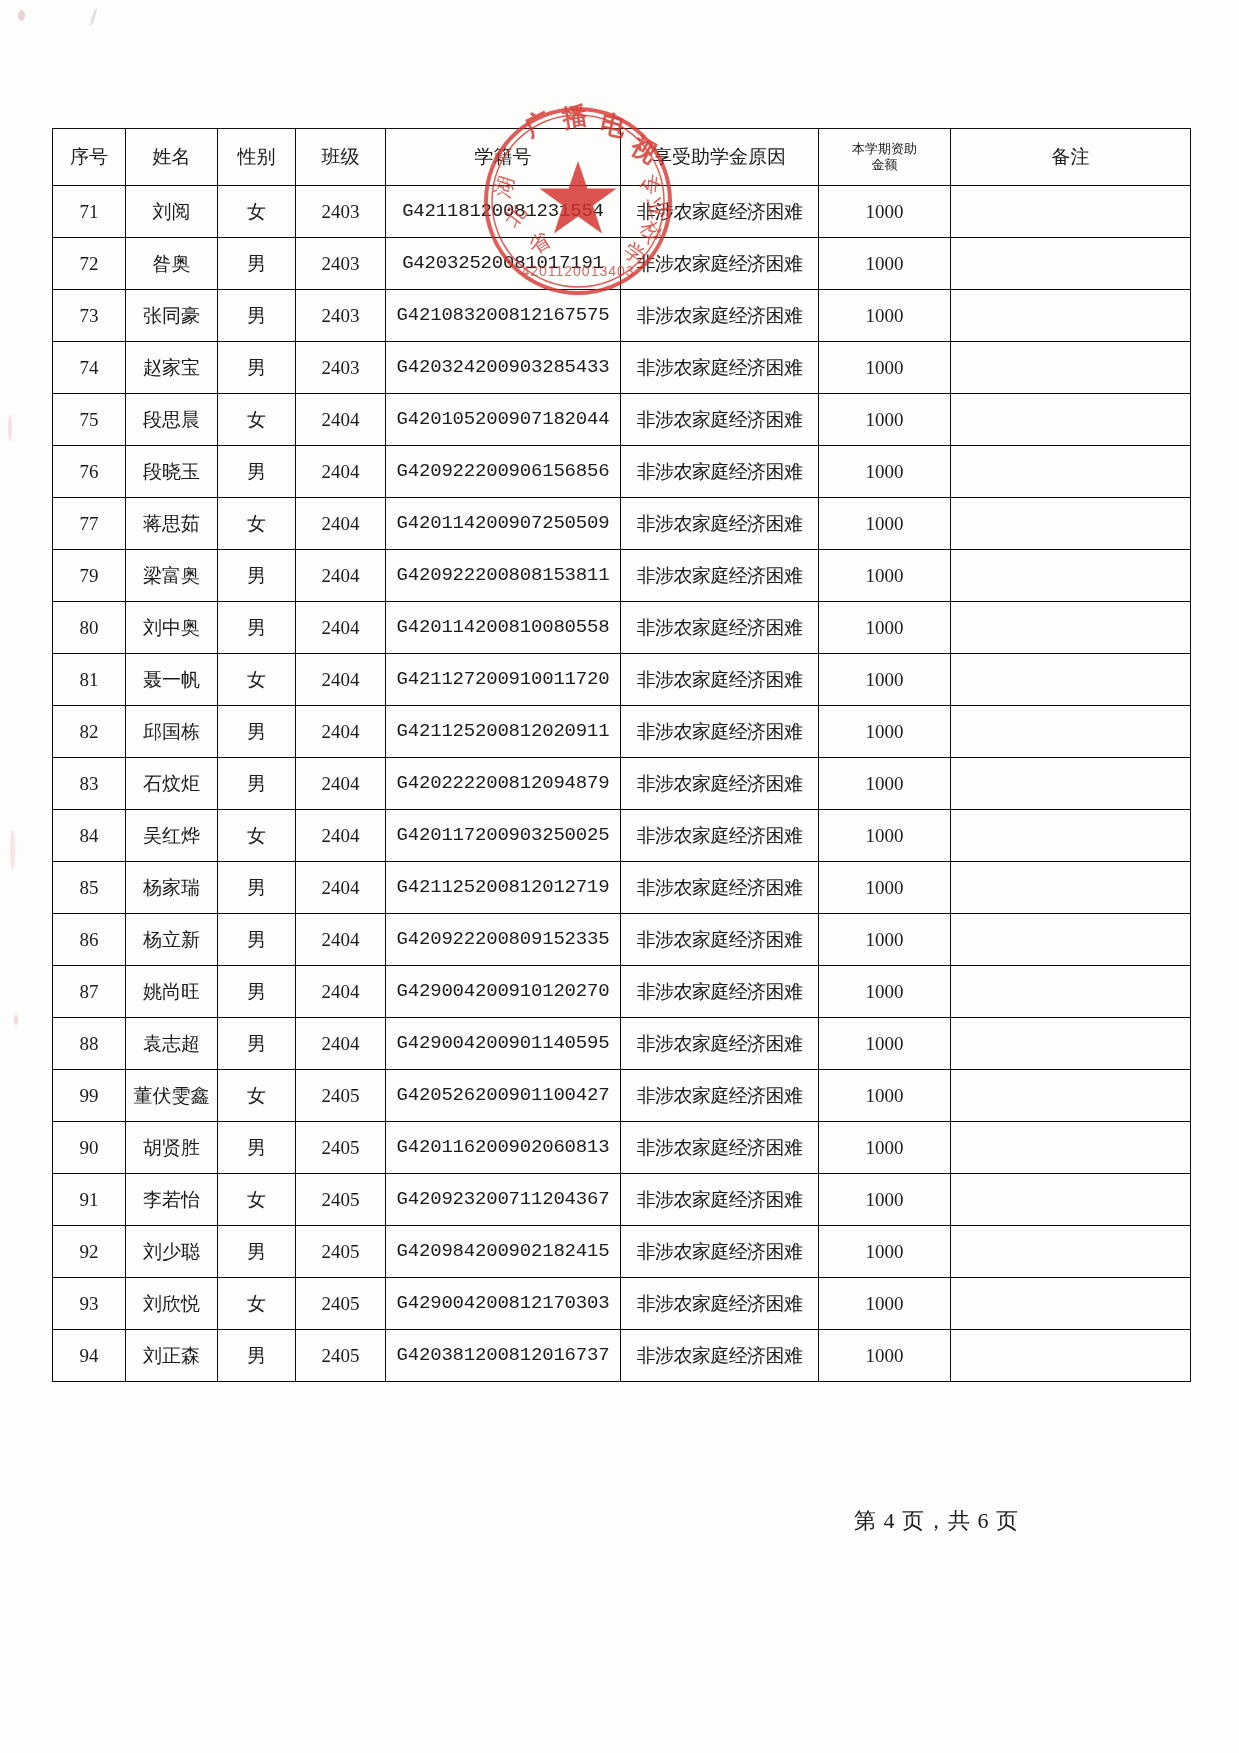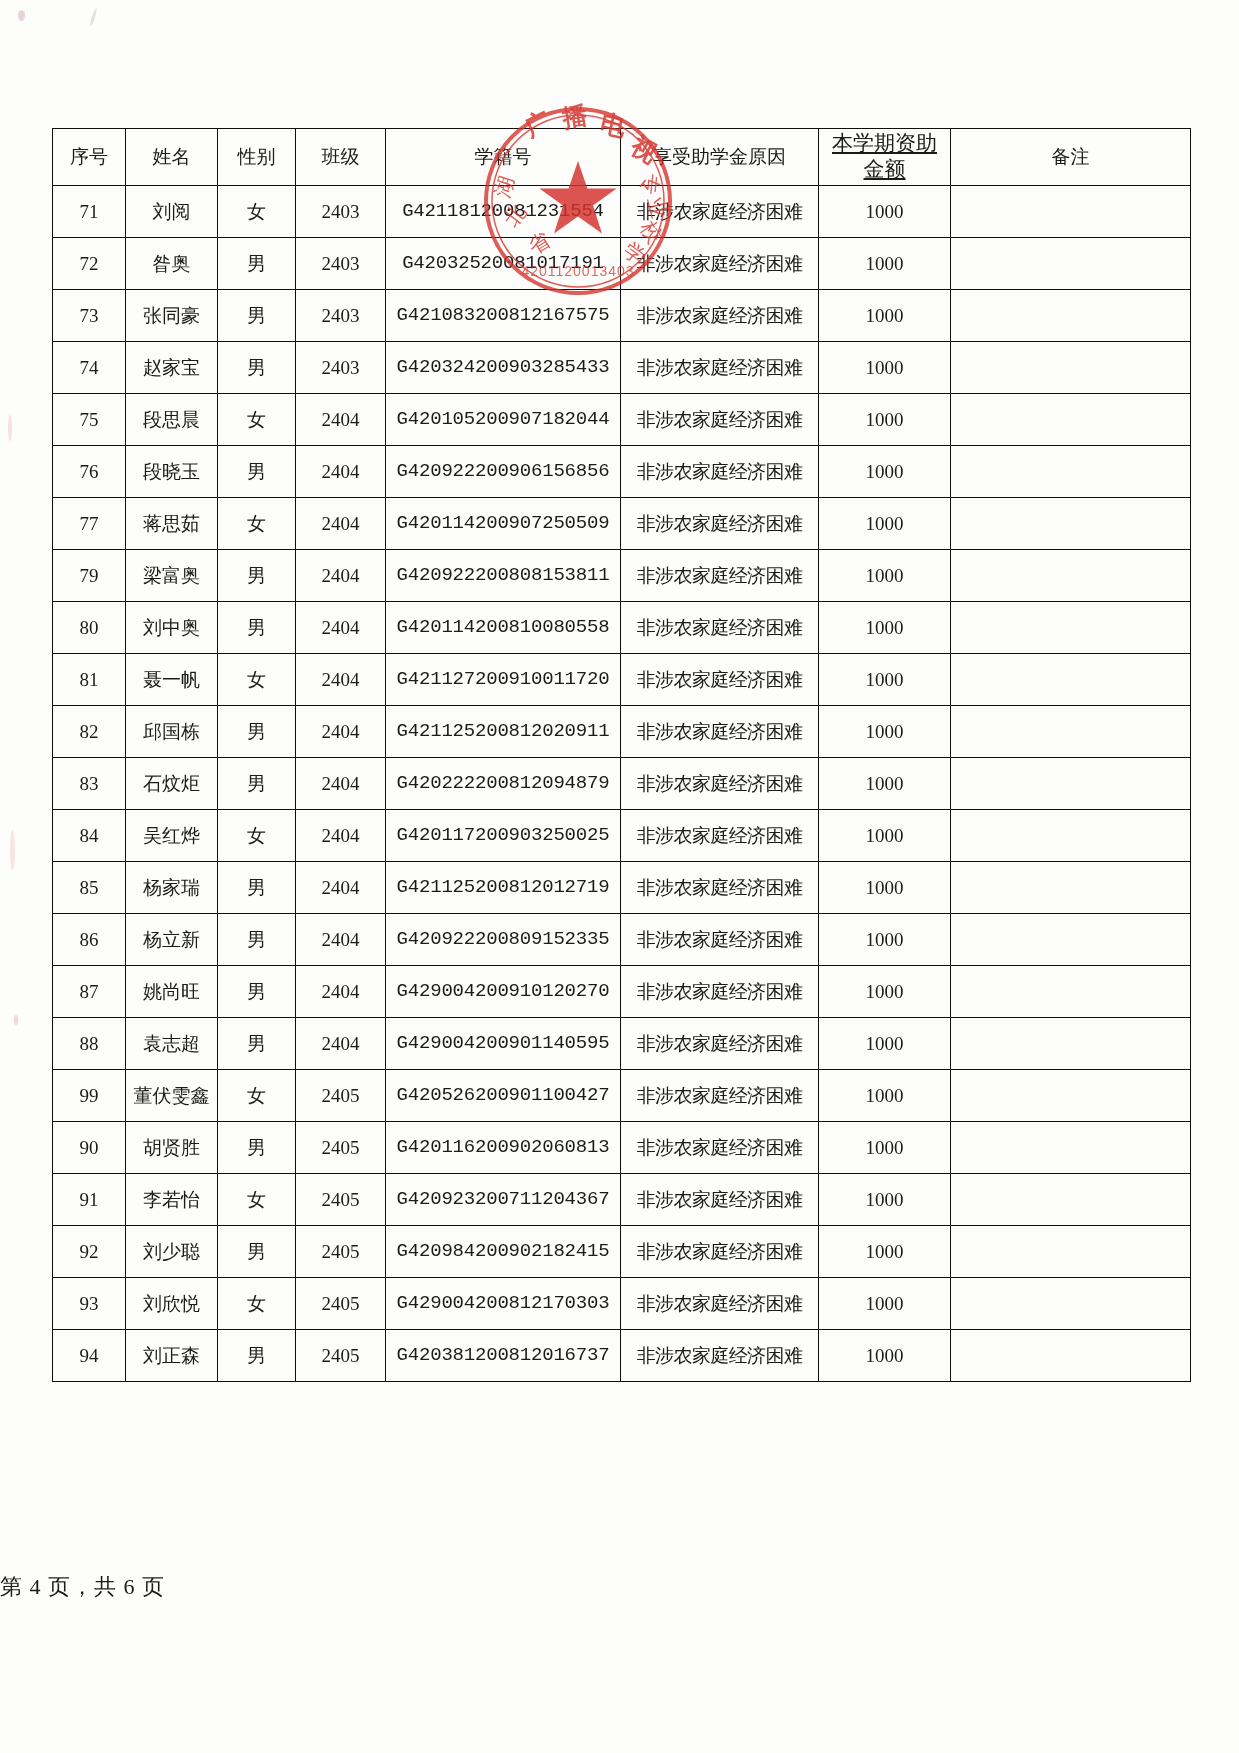--- a/index.html
+++ b/index.html
@@ -76,41 +76,41 @@
   td.sid {
     font-family: Liberation Mono, monospace;
     font-size: 19px;
     letter-spacing: -0.2px;
   }
   td.reason {
     font-size: 18.5px;
     letter-spacing: -0.6px;
   }
   td.amt { font-size: 19px; }
-  th .hdr2 { display: block; line-height: 1.22; font-size: 21px; text-decoration: underline; }
+  th .hdr2 { display: block; line-height: 1.22; font-size: 13px; }
 
   
   .seal {
     position: absolute;
     left: 472px;
     top: 95px;
     width: 212px;
     height: 212px;
     pointer-events: none;
     opacity: .92;
   }
   .seal svg { display: block; }
 
   
   .footer {
     position: absolute;
     left: 0;
-    top: 1572px;
+    top: 1506px;
     width: 1019px;
-    text-align: left;
+    text-align: right;
     font-size: 22px;
     letter-spacing: 1px;
   }
 </style>
 </head>
 <body>
 
 <div class="page">
 
   <span class="speck s1"></span>

